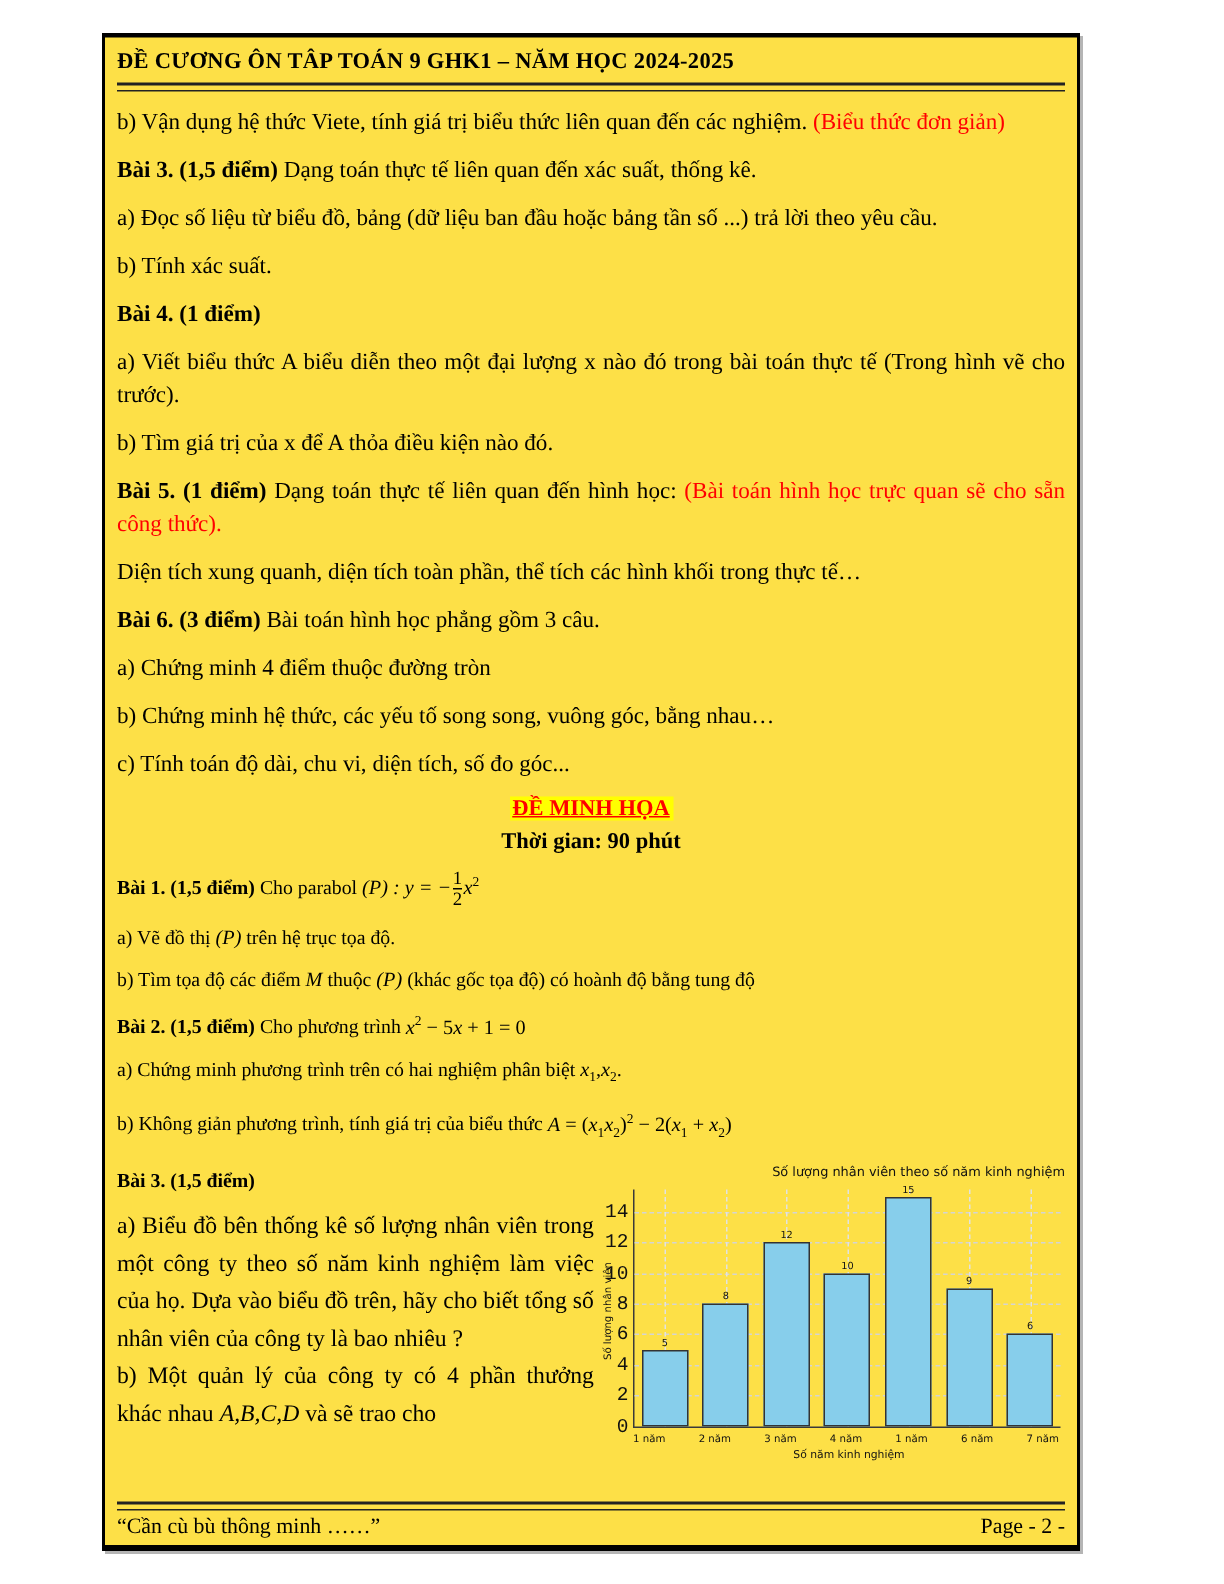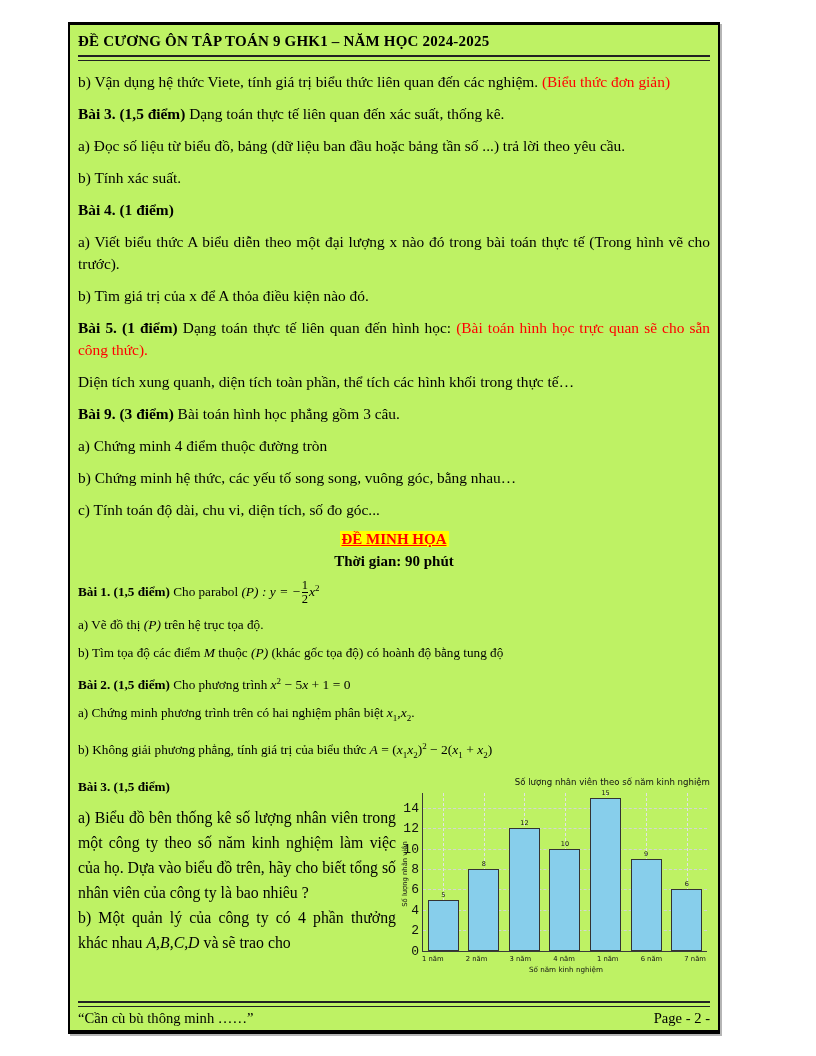--- a/index.html
+++ b/index.html
@@ -1,19 +1,19 @@
 <!DOCTYPE html>
 <html><head>
 <meta charset="utf-8">
 <style>
   html,body{margin:0;padding:0;background:#ffffff;width:816px;height:1056px;position:relative;
     font-family:"Liberation Serif",serif;color:#000;}
   .page{position:absolute;left:68px;top:22px;width:648px;height:1005px;
     border:2px solid #000;border-top-width:3px;border-bottom-width:4px;
-    box-shadow:2px 2px 0 #b5b5b5;background:#bef264;box-sizing:content-box;}
+    box-shadow:2px 2px 0 #b5b5b5;background:#fde047;box-sizing:content-box;}
   .inner{padding:0 8px;}
   .doc-header{font-size:15px;font-weight:bold;padding-top:8px;letter-spacing:.2px;}
   .dbl{height:3px;border-top:2px solid #222;border-bottom:1px solid #222;margin-top:5px;}
   .para{font-size:15.4px;line-height:22px;margin:10px 0;text-align:justify;}
   .red{color:#FF0000;}
   b{font-weight:bold;}
   .center{text-align:center;margin:5px 0;font-size:15px;font-weight:bold;}
   .hl{background:#FFFF00;color:#FF0000;text-decoration:underline;padding:0 2px;}
   .para2{font-size:13.2px;line-height:19px;margin:9px 0;text-align:justify;}
   .mathline{line-height:normal;}
@@ -68,42 +68,42 @@
     <p class="para">a) Đọc số liệu từ biểu đồ, bảng (dữ liệu ban đầu hoặc bảng tần số ...) trả lời theo yêu cầu.</p>
     <p class="para">b) Tính xác suất.</p>
 
     <p class="para"><b>Bài 4. (1 điểm)</b></p>
     <p class="para">a) Viết biểu thức A biểu diễn theo một đại lượng x nào đó trong bài toán thực tế (Trong hình vẽ cho trước).</p>
     <p class="para">b) Tìm giá trị của x để A thỏa điều kiện nào đó.</p>
 
     <p class="para"><b>Bài 5. (1 điểm)</b><span> Dạng toán thực tế liên quan đến hình học: </span><span class="red">(Bài toán hình học trực quan sẽ cho sẵn công thức).</span></p>
     <p class="para">Diện tích xung quanh, diện tích toàn phần, thể tích các hình khối trong thực tế…</p>
 
-    <p class="para"><b>Bài 9. (3 điểm)</b><span> Bài toán hình học phẳng gồm 3 câu.</span></p>
+    <p class="para"><b>Bài 6. (3 điểm)</b><span> Bài toán hình học phẳng gồm 3 câu.</span></p>
     <p class="para">a) Chứng minh 4 điểm thuộc đường tròn</p>
     <p class="para">b) Chứng minh hệ thức, các yếu tố song song, vuông góc, bằng nhau…</p>
     <p class="para">c) Tính toán độ dài, chu vi, diện tích, số đo góc...</p>
 
     <div class="center"><span class="hl">ĐỀ MINH HỌA</span></div>
     <div class="center">Thời gian: 90 phút</div>
 
     <p class="para2 mathline"><b>Bài 1. (1,5 điểm)</b><span> Cho parabol </span><span class="math"><i>(P) : y = −</i><span class="frac">
             <span class="num">1</span>
             <span class="den">2</span>
           </span><i>x</i><sup>2</sup></span></p>
 
     <p class="para2"><span>a) Vẽ đồ thị </span><i class="mvar math">(P)</i><span> trên hệ trục tọa độ.</span></p>
 
     <p class="para2"><span>b) Tìm tọa độ các điểm </span><i class="mvar math">M</i><span> thuộc </span><i class="mvar math">(P)</i><span> (khác gốc tọa độ) có hoành độ bằng tung độ</span></p>
 
     <p class="para2"><b>Bài 2. (1,5 điểm)</b><span> Cho phương trình </span><span class="math"><i>x</i><sup>2</sup><span> − 5</span><i>x</i><span> + 1 = 0</span></span></p>
 
     <p class="para2"><span>a) Chứng minh phương trình trên có hai nghiệm phân biệt </span><span class="math"><i>x</i><sub>1</sub><span>,</span><i>x</i><sub>2</sub><span>.</span></span></p>
 
-    <p class="para2"><span>b) Không giải phương phẳng, tính giá trị của biểu thức </span><span class="math"><i>A</i><span> = (</span><i>x</i><sub>1</sub><i>x</i><sub>2</sub><span>)</span><sup>2</sup><span> − 2(</span><i>x</i><sub>1</sub><span> + </span><i>x</i><sub>2</sub><span>)</span></span></p>
+    <p class="para2"><span>b) Không giản phương trình, tính giá trị của biểu thức </span><span class="math"><i>A</i><span> = (</span><i>x</i><sub>1</sub><i>x</i><sub>2</sub><span>)</span><sup>2</sup><span> − 2(</span><i>x</i><sub>1</sub><span> + </span><i>x</i><sub>2</sub><span>)</span></span></p>
 
     <div class="b3row">
       <div class="b3left">
         <p class="b3head"><b>Bài 3. (1,5 điểm)</b></p>
         <p class="b3para">a) Biểu đồ bên thống kê số lượng nhân viên trong một công ty theo số năm kinh nghiệm làm việc của họ. Dựa vào biểu đồ trên, hãy cho biết tổng số nhân viên của công ty là bao nhiêu ?</p>
         <p class="b3para"><span>b) Một quản lý của công ty có </span><span>4</span><span> phần thưởng khác nhau </span><i class="mvar">A,B,C,D</i><span> và sẽ trao cho</span></p>
       </div>
       <div class="chart">
         <div class="chart-title">Số lượng nhân viên theo số năm kinh nghiệm</div>
         <div class="ylabel">Số lượng nhân viên</div>

